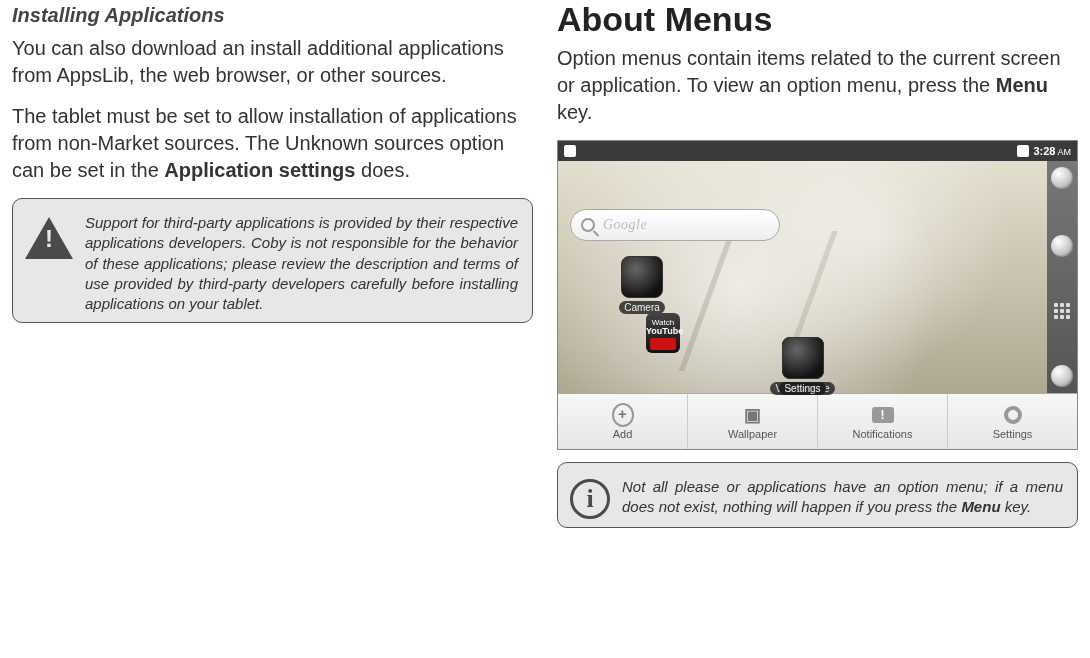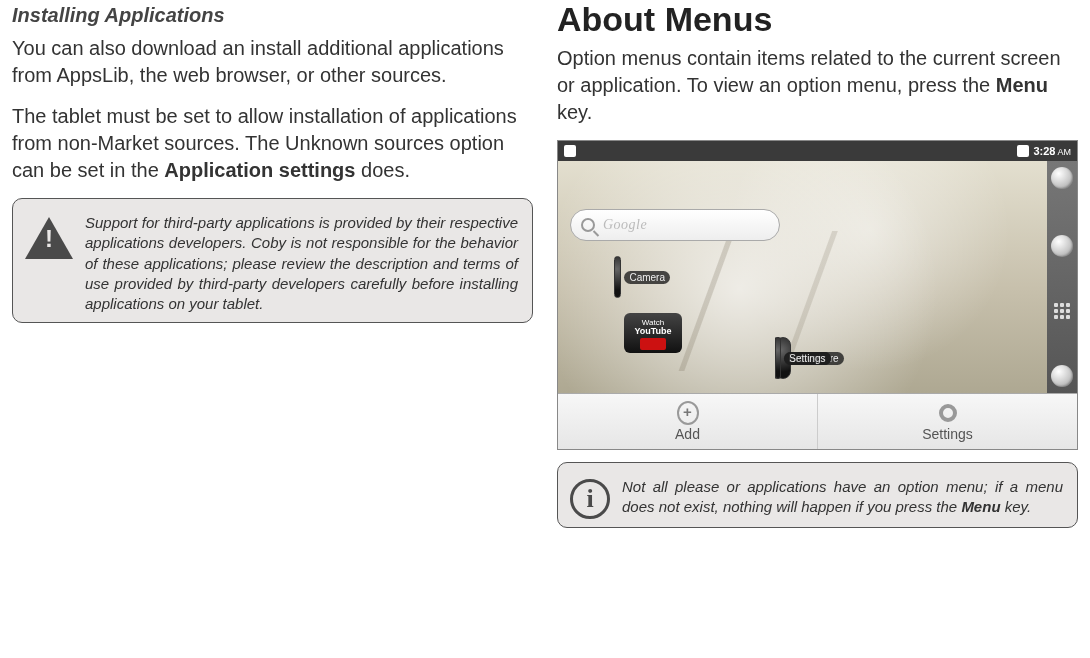--- a/index.html
+++ b/index.html
@@ -92,54 +92,54 @@
   .side .dots span { width: 4px; height: 4px; background: #ddd; border-radius: 1px; }
   .searchbar {
     position: absolute; top: 12px; left: 12px; width: 210px; height: 32px;
     background: linear-gradient(#fff,#eee); border: 1px solid #aaa;
     border-radius: 16px; display: flex; align-items: center; padding: 0 10px; gap: 8px; margin-top: 36px;
   }
   .mag { width: 14px; height: 14px; border: 2px solid #999; border-radius: 50%; position: relative; }
   .mag::after { content:""; position:absolute; width:2px; height:7px; background:#999; left:12px; top:10px; transform: rotate(-45deg); }
   .ghint { color:#bbb; font-size:14px; font-style: italic; font-family: Georgia, serif; letter-spacing: .5px;}
   .apptile {
-    position: absolute; width: 56px; display:flex; align-items:center; gap:3px;
+    position: absolute; width: 56px; display:flex; flex-direction:column; align-items:center; gap:3px;
   }
   .appicon {
     width: 42px; height: 42px;
     background: radial-gradient(circle at 35% 30%, #666, #111 75%);
     border-radius: 8px; border: 1px solid #333;
   }
   .applabel {
     font-size: 10px; background: rgba(30,30,30,.8); color:#eee;
     padding: 1px 5px; border-radius: 7px; white-space: nowrap;
   }
   .dockrow {
     position: absolute; left: 0; bottom: 56px; width: 100%;
     display: flex; justify-content: space-evenly; padding-right: 30px;
   }
   .cam { top: 95px; left: 56px; }
-  .yt { position: absolute; top: 152px; left: 66px; width: 58px; height: 40px;
+  .yt { position: absolute; top: 152px; left: 88px; width: 34px; height: 40px;
         background: linear-gradient(#444,#111); border-radius: 6px;
         color:#fff; font-size:8px; text-align:center; padding-top: 6px; line-height: 1;}
   .yt-red { display:block; margin: 2px auto 0; width: 26px; height: 12px; background:#c11; border-radius: 2px;}
   .menubar {
     height: 56px; background: linear-gradient(#f7f7f7,#e6e6e6);
     border-top: 1px solid #aaa; display: flex;
   }
   .menubar .mi {
     flex: 1; display:flex; flex-direction:column; align-items:center; justify-content:center;
     gap: 2px; border-right: 1px solid #ccc;
   }
   .menubar .mi:last-child { border-right: none; }
   .menubar .mi .mico {
     width: 22px; height: 22px; display:flex; align-items:center; justify-content:center;
     color:#777; font-size:18px; font-weight:bold;
   }
-  .menubar .mi .mlabel { font-size: 14px; color:#555; }
+  .menubar .mi .mlabel { font-size: 11px; color:#555; }
   .mico.plus::before { content:"+"; display:block; width:20px; height:20px; border:2px solid #999; border-radius:50%; line-height:18px; text-align:center; font-size:15px;}
   .mico.wall::before { content:"▣"; }
   .mico.search { position:relative; }
   .mico.search .mag { border-color:#888; }
   .mico.notif::before { content:"!"; display:block; width:22px; height:16px; background:#999; color:#fff; border-radius:3px; line-height:16px; text-align:center; font-size:12px;}
   .mico.settings { position:relative; }
   .mico.settings::before {
     content:""; width:10px; height:10px; border:4px solid #999; border-radius:50%; display:block;
   }
 </style>
@@ -231,20 +231,28 @@
           </div>
           <div class="pill"></div>
         </div>
       </div>
       <div class="menubar">
         <div class="mi">
           <div class="mico plus"></div>
           <div class="mlabel">Add</div>
         </div>
         <div class="mi">
+          <div class="mico wall"></div>
+          <div class="mlabel">Wallpaper</div>
+        </div>
+        <div class="mi">
+          <div class="mico notif"></div>
+          <div class="mlabel">Notifications</div>
+        </div>
+        <div class="mi">
           <div class="mico settings"></div>
           <div class="mlabel">Settings</div>
         </div>
       </div>
     </div>
 
     <div class="callout">
       <div class="info-circ">i</div>
       <div class="txt">
         <span>Not all please or applications have an option menu; if a menu does not exist, nothing will happen if you press the </span><span class="b" style="font-style:italic">Menu</span><span> key.</span>

